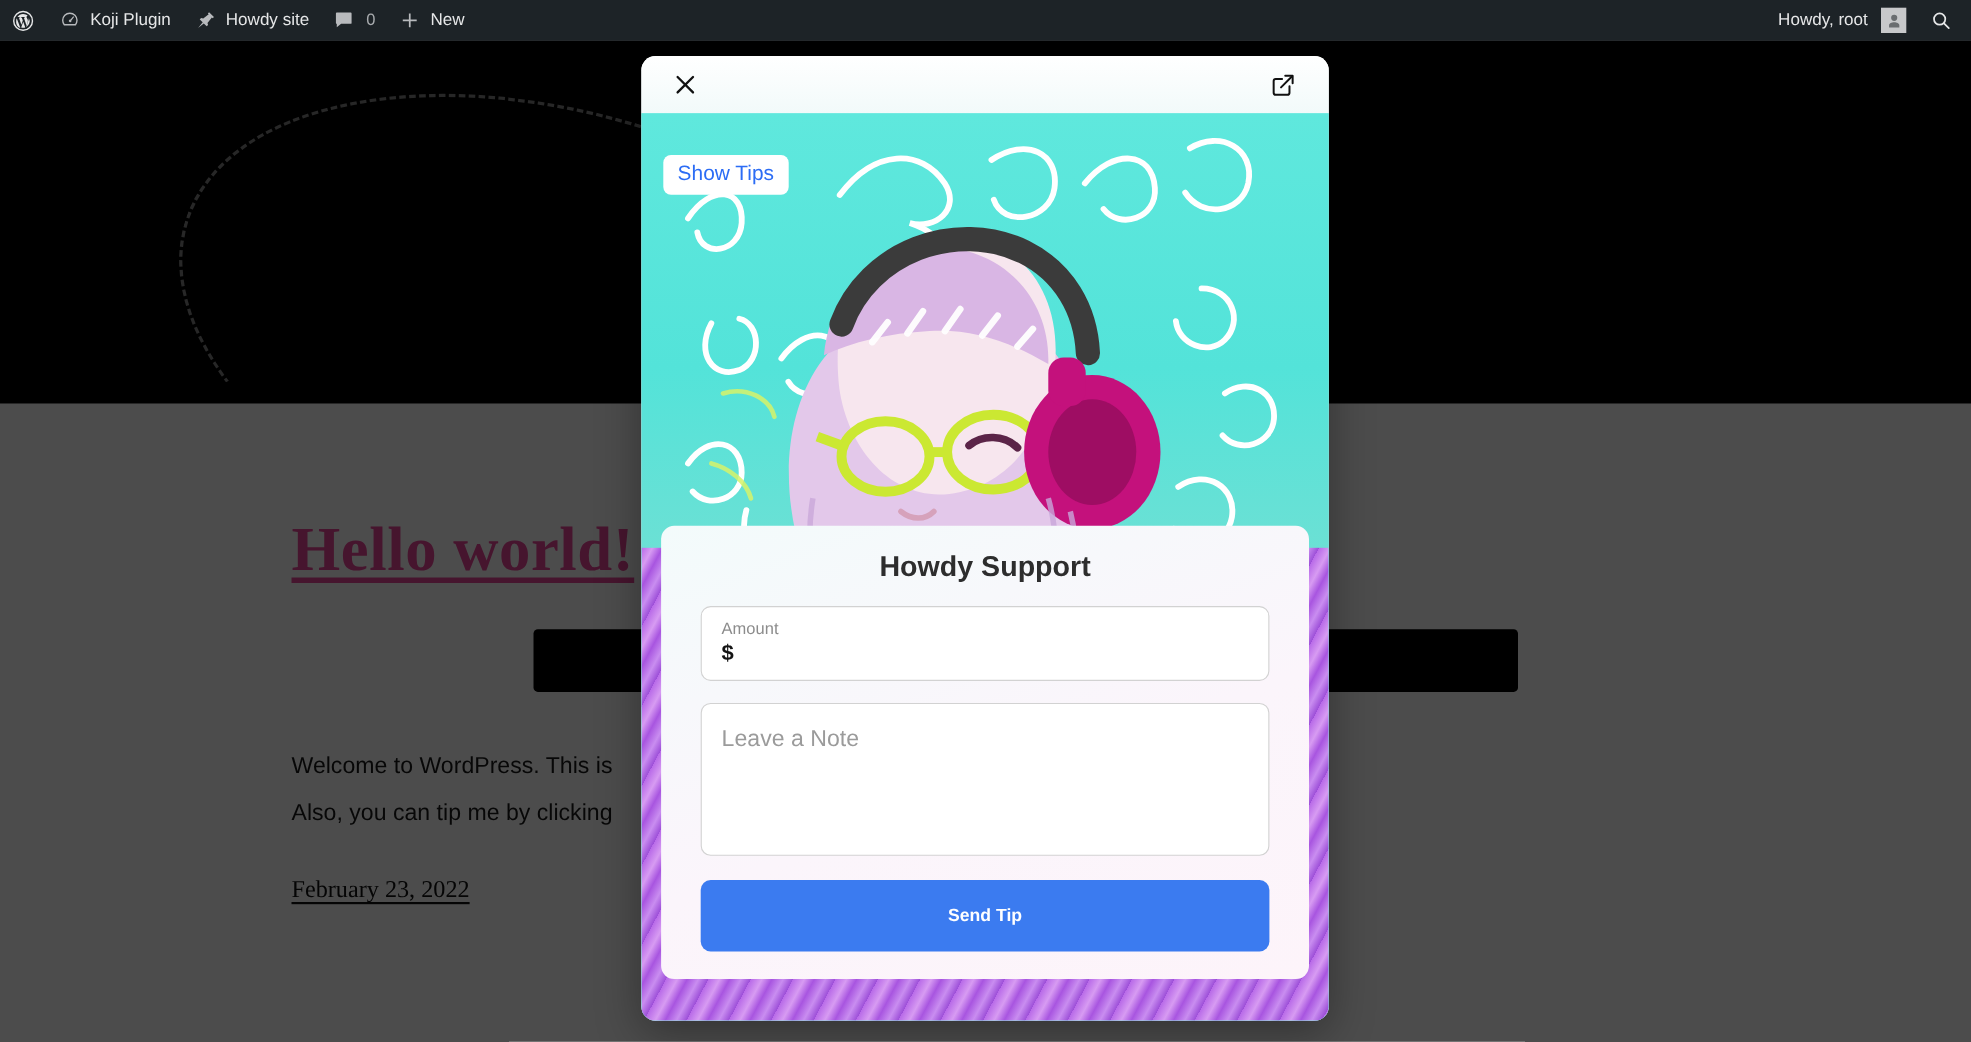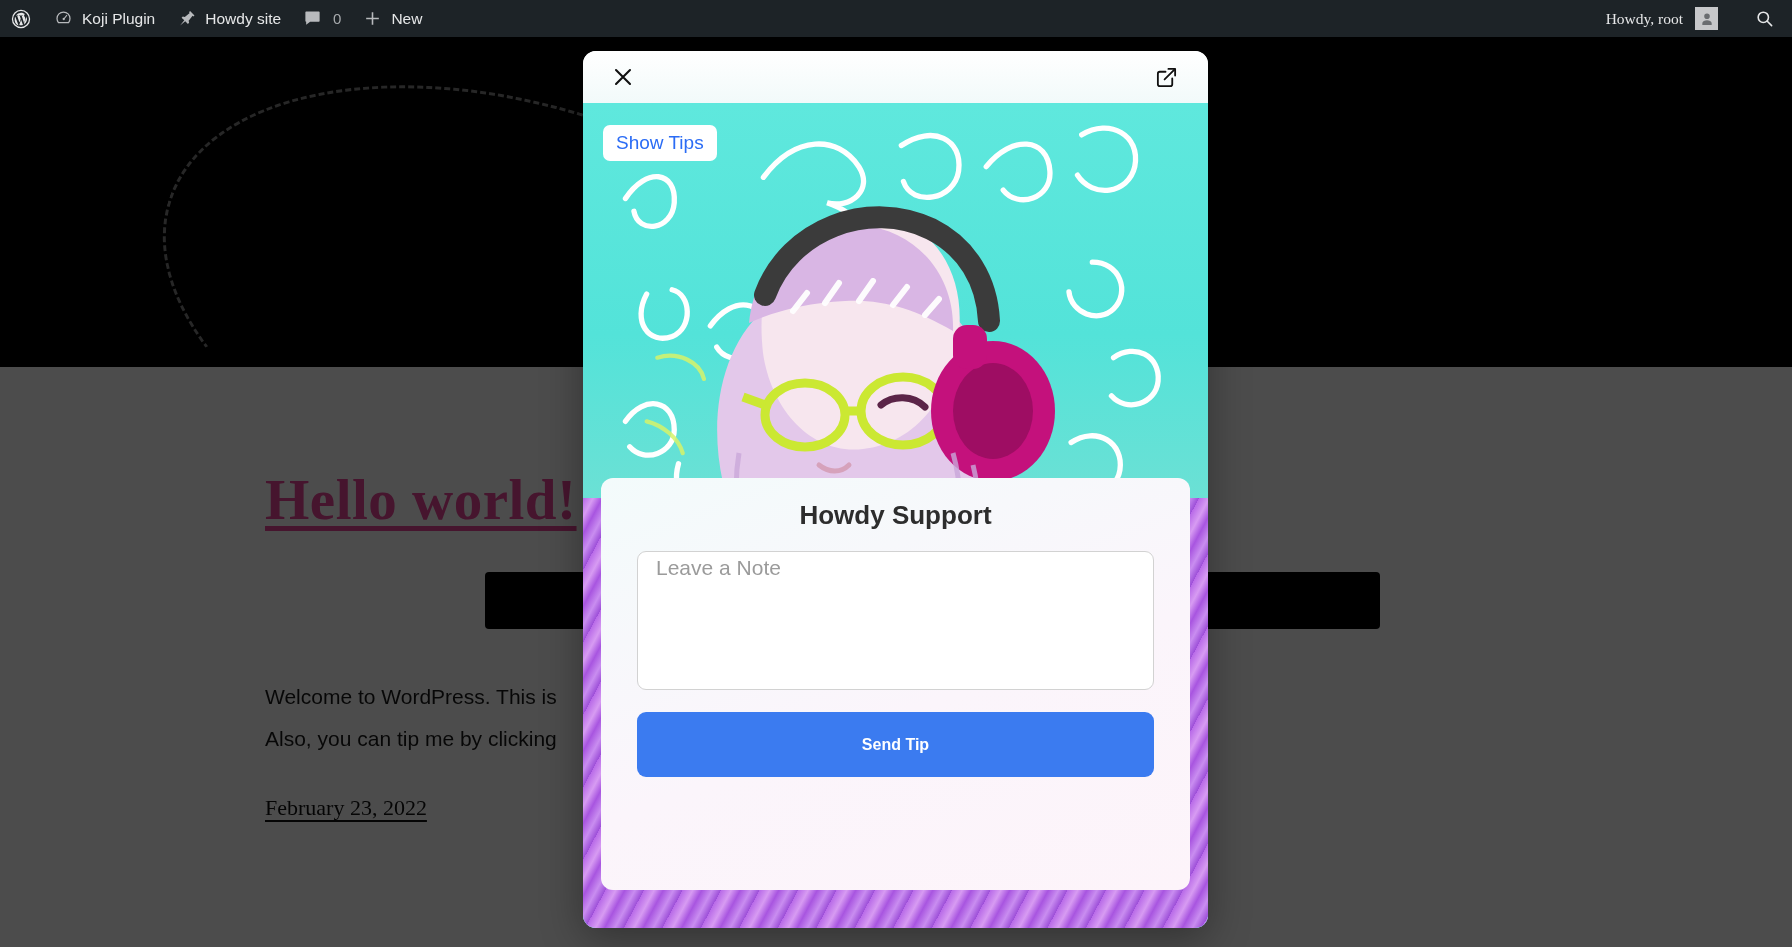--- a/index.html
+++ b/index.html
@@ -20,21 +20,21 @@
     color: #c3c4c7; font-size: 15.5px;
     z-index: 50;
   }
   .ab-item {
     display: flex; align-items: center; gap: 9px;
     height: 37px; padding: 0 11px;
     color: #e6e7e8; white-space: nowrap;
   }
   .ab-item.first { padding-left: 10px; }
   .ab-spacer { flex: 1 1 auto; }
-  .ab-right { display: flex; gap: 15px; font-family: Liberation Serif, serif; }
+  .ab-right { display: flex; gap: 0; }
   .wp-logo svg { display: block; }
   .dash-icon svg, .pin-icon svg, .comment-icon svg, .plus-icon svg, .search-icon svg { display:block; }
   .comment-count { color: #a7aaad; font-size: 15px; margin-left: 2px; }
   .howdy { display:flex; align-items:center; gap: 12px; padding: 0 12px 0 8px; color:#e6e7e8; font-size:15.5px;}
   .avatar {
     width: 23px; height: 23px; background: #c7c8ca;
     display:flex; align-items:center; justify-content:center;
   }
   .avatar svg { display:block; }
   .ab-search { padding: 0 18px 0 10px; display:flex; align-items:center; }
@@ -146,21 +146,21 @@
     position:absolute; left:0; bottom:0; width:100%; height:430px;
     background: repeating-linear-gradient(118deg,
       #b86ae8 0px, #d79bf2 9px, #a855e0 17px, #c98df0 26px, #9d4fd8 34px);
   }
   .art-face {
     position:absolute; left: 70px; top: 50px; width: 420px; height: 400px;
   }
   .scribble { position:absolute; inset:0; }
 
   .show-tips {
-    position: absolute; left: 20px; top: 22px;
+    position: absolute; left: 20px; top: 38px;
     background: #ffffff;
     color: #2b6cf5;
     font-size: 19px;
     padding: 7px 13px;
     border-radius: 7px;
     border: 0;
     cursor: pointer;
     z-index: 6;
     font-family: "Liberation Sans", sans-serif;
   }
@@ -188,21 +188,21 @@
     padding: 11px 18px 12px 18px;
     margin-bottom: 20px;
   }
   .field-label { font-size: 15px; color: #8c8c8c; margin-bottom: 3px; }
   .field-value { font-size: 20px; font-weight: bold; color: #141414; }
   .note-area {
     background: #fff;
     border: 1px solid #d2d2d2;
     border-radius: 9px;
     height: 139px;
-    padding: 4px 18px;
+    padding: 20px 18px;
     margin-bottom: 22px;
     font-size: 21px;
     color: #9b9b9b;
     overflow: hidden;
   }
   .send-tip {
     display: block;
     width: 100%; height: 65px;
     background: #3b7bf0;
     color: #fff;
@@ -390,20 +390,24 @@
             <path d="M86 300c-6 36-2 66 8 92"></path>
           </g>
         </svg>
       </div>
 
       <button class="show-tips">Show Tips</button>
 
       <div class="support-card">
         <div class="support-title">Howdy Support</div>
 
+        <div class="field">
+          <div class="field-label">Amount</div>
+          <div class="field-value">$</div>
+        </div>
 
         <div class="note-area">Leave a Note</div>
 
         <button class="send-tip">Send Tip</button>
       </div>
     </div>
   </div>
 </div>
 
 </body></html>

